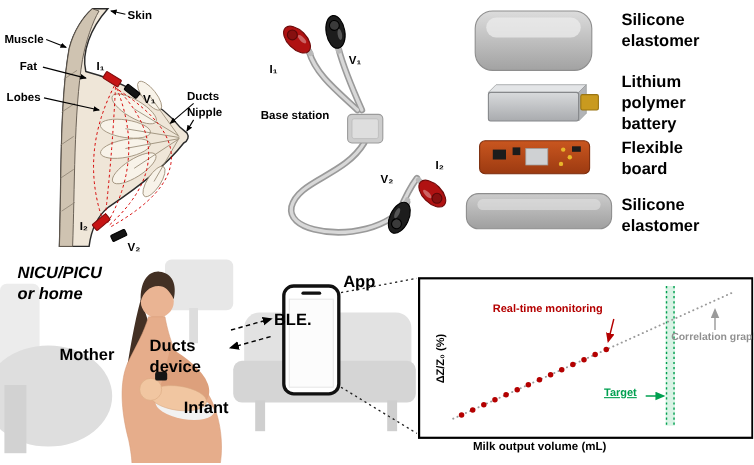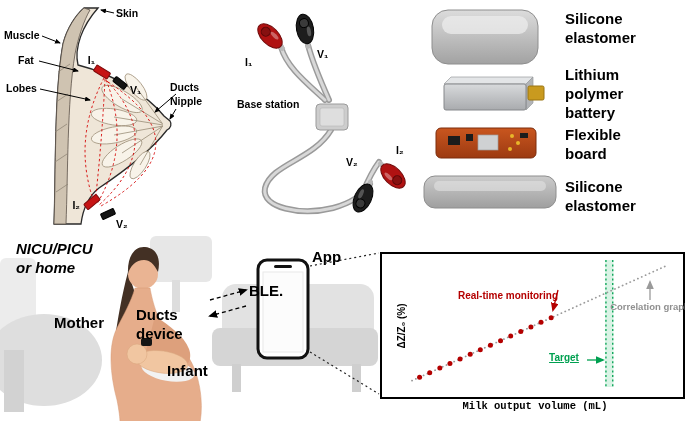--- a/index.html
+++ b/index.html
@@ -6,24 +6,24 @@
   .figure{position:relative;width:685px;height:421px;background:#fff;overflow:hidden;
           font-family:"Liberation Sans","DejaVu Sans",sans-serif;color:#000;}
   svg{position:absolute;overflow:visible;}
   svg text{font-family:"Liberation Sans","DejaVu Sans",sans-serif;font-weight:bold;font-size:10.5px;fill:#000;}
   .lbl{position:absolute;font-weight:bold;font-size:15px;line-height:1.25;color:#000;}
   .chart{position:absolute;left:380px;top:252px;width:301px;height:143px;border:2px solid #000;background:#fff;}
   .chart svg{left:26px;top:4px;}
   .ylabel{position:absolute;left:-21px;top:50%;width:80px;text-align:center;
           transform:translateY(-50%) rotate(-90deg);font-size:10px;font-weight:bold;}
   .ann{position:absolute;font-weight:bold;}
-  .ann-rt{left:66px;top:36px;width:110px;text-align:right;font-size:10px;color:#b40000;}
+  .ann-rt{left:66px;top:22px;width:110px;text-align:left;font-size:10px;color:#b40000;}
   .ann-target{left:160px;top:98px;width:44px;text-align:center;font-size:10px;color:#00a050;text-decoration:underline;}
   .ann-corr{left:225px;top:47px;width:86px;text-align:center;font-size:9.5px;line-height:1.2;color:#909090;}
-  .xlabel{position:absolute;left:430px;top:400px;width:210px;text-align:center;font-size:10.5px;font-weight:bold;font-family:Liberation Mono, monospace;}
+  .xlabel{position:absolute;left:430px;top:400px;width:210px;text-align:left;font-size:10.5px;font-weight:bold;}
 </style>
 </head>
 <body>
 
 <div class="figure">
 
   <svg style="left:2px;top:2px" width="212" height="228" viewBox="0 0 212 228">
     <defs>
       <marker id="mA" markerWidth="7" markerHeight="7" refX="5" refY="2.5" orient="auto">
         <path d="M0,0L6,2.5L0,5Z" fill="#000"></path>

